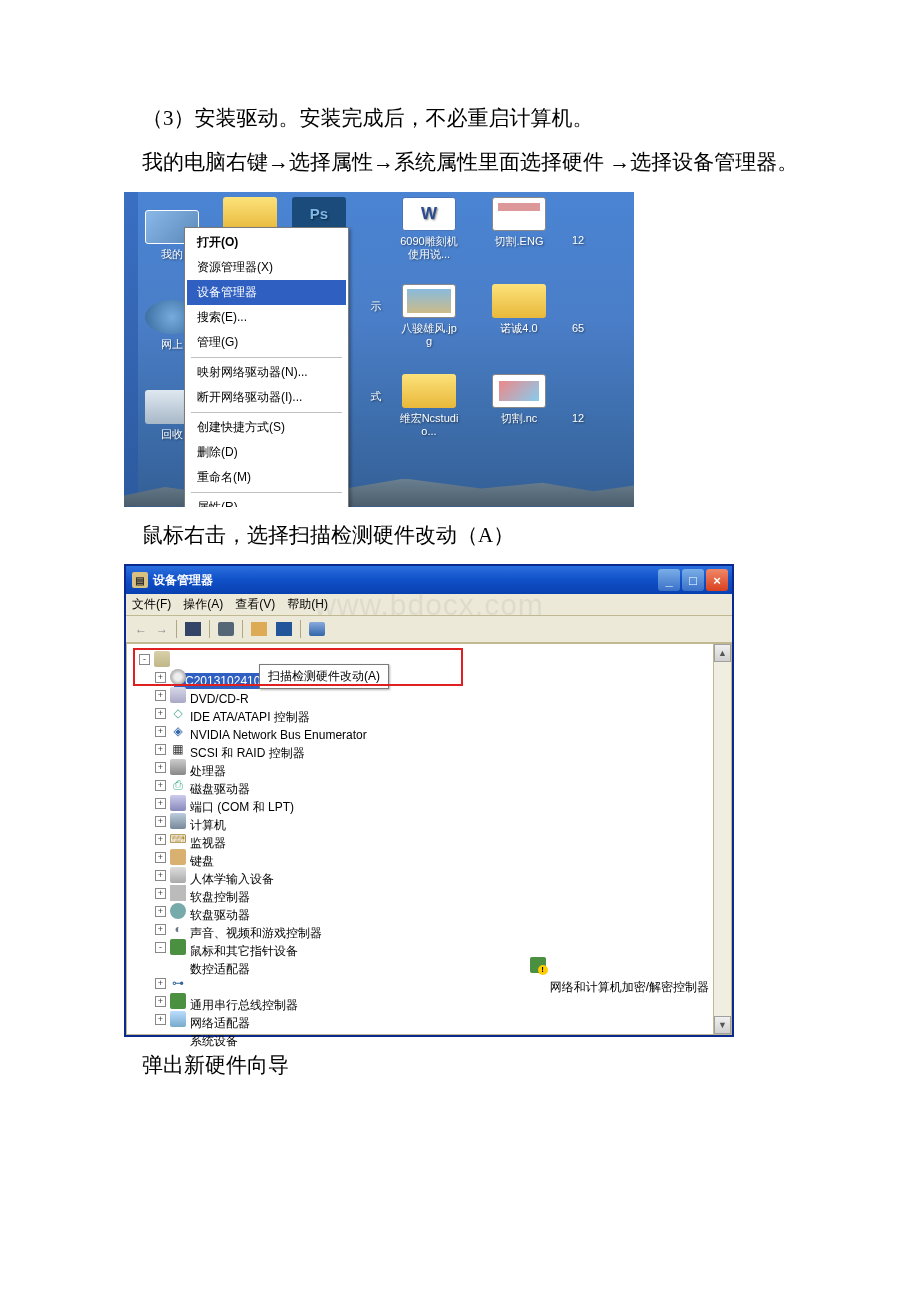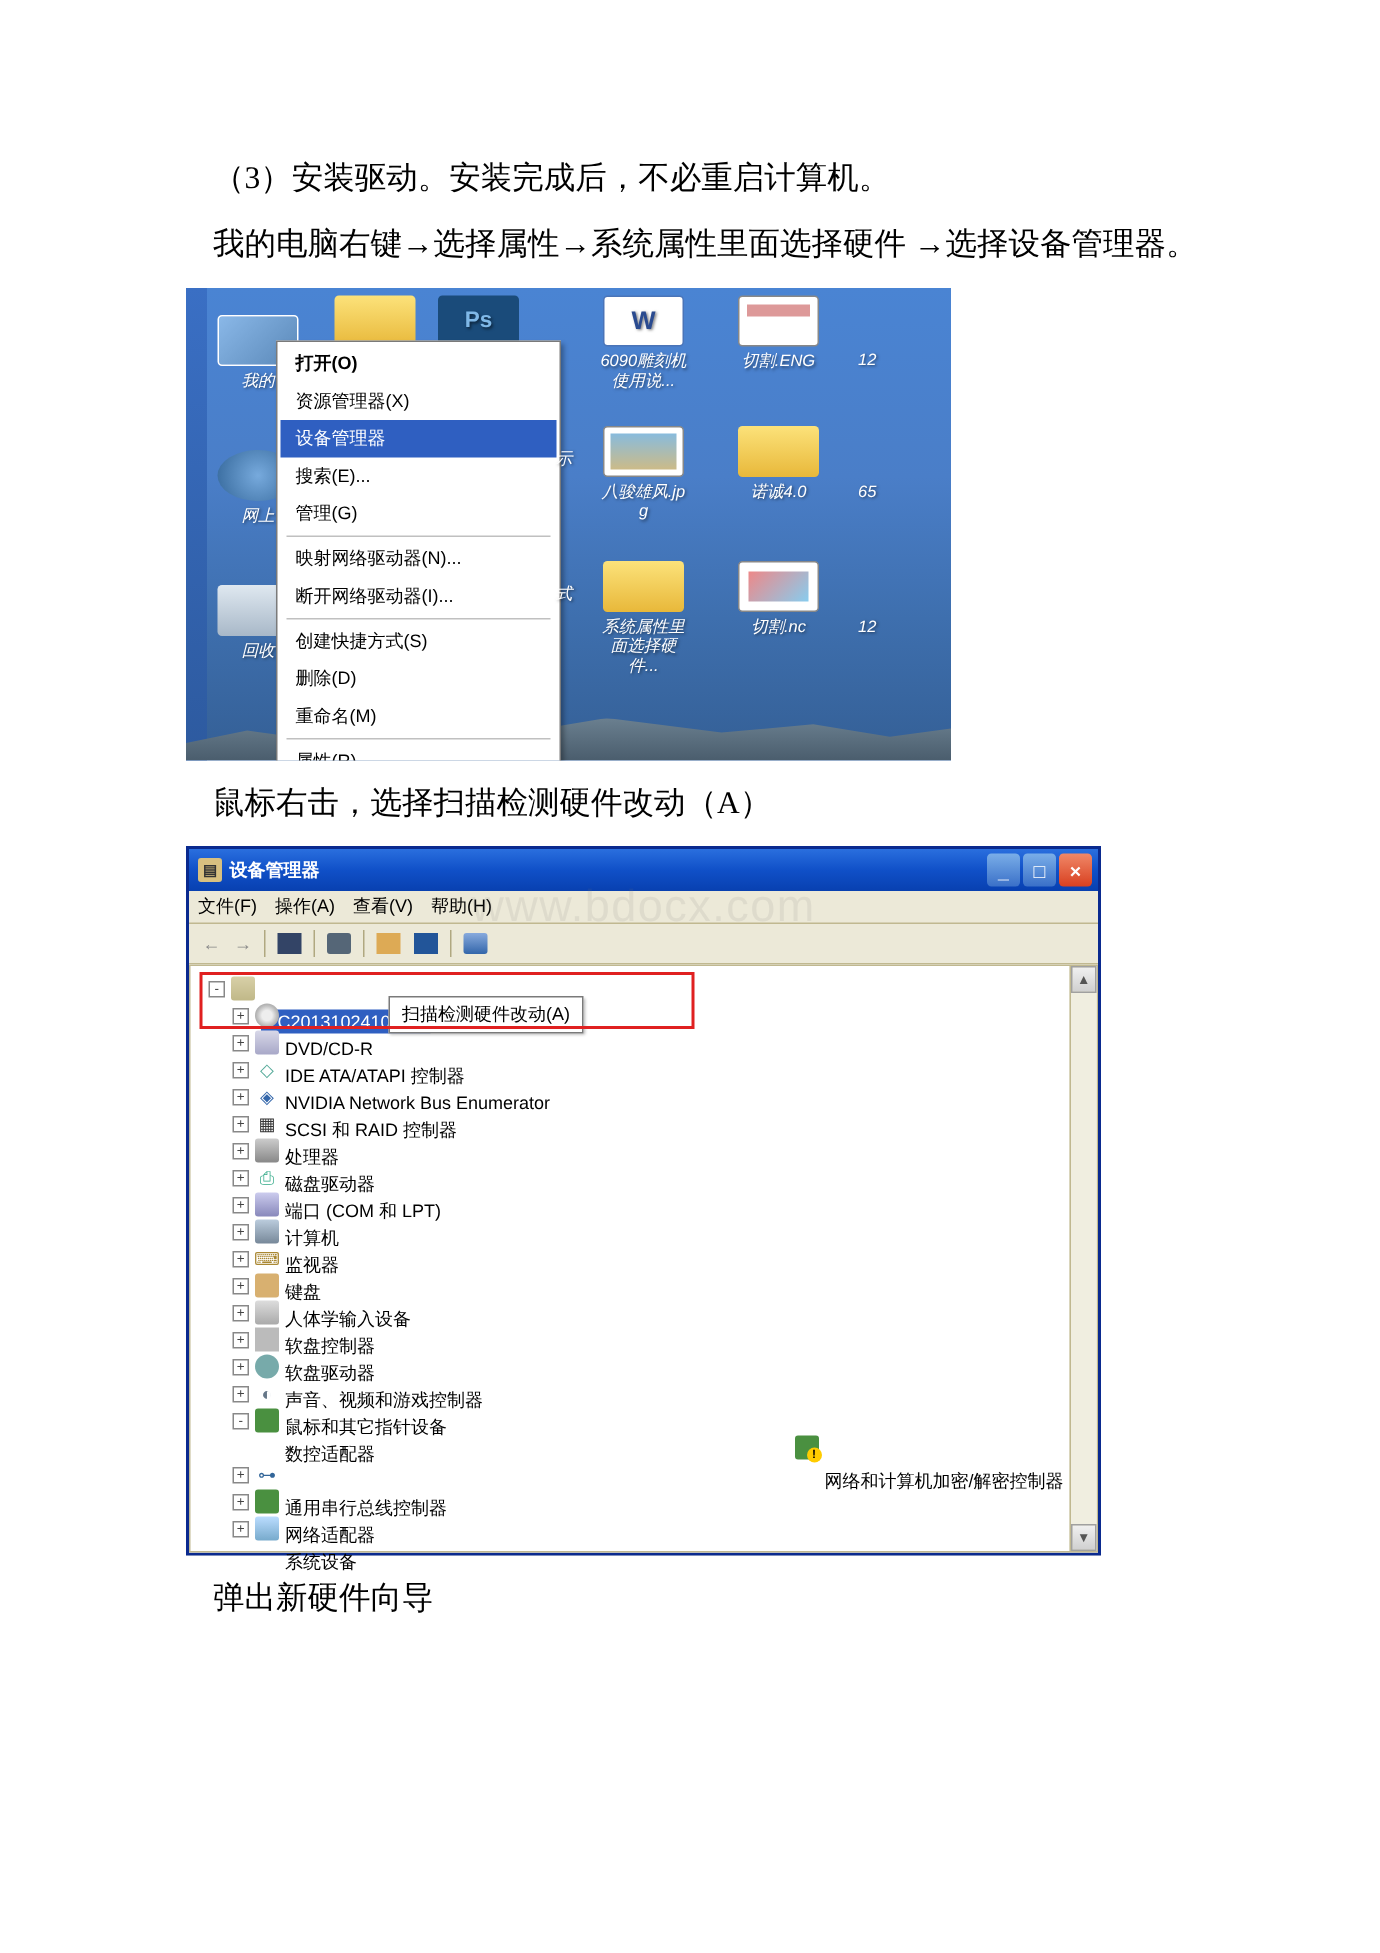--- a/index.html
+++ b/index.html
@@ -37,24 +37,24 @@
     position: absolute; left: 0; top: 0; bottom: 0; width: 14px;
     background: linear-gradient(180deg, #3a6fc4 0%, #2d5a9f 100%);
   }
   .desk-icon {
     position: absolute; width: 60px; text-align: center; color: #fff;
     text-shadow: 1px 1px 2px rgba(0,0,0,0.5);
   }
   .desk-icon .ico {
     width: 54px; height: 34px; margin: 0 auto 4px auto; border-radius: 3px;
   }
-  .desk-icon .lbl { font-size: 11px; line-height: 1.2; word-break: break-all; font-style: italic; }
+  .desk-icon .lbl { font-size: 11px; line-height: 1.2; word-break: break-all; }
 
   .ctx-menu {
-    position: absolute; left: 60px; top: 35px; width: 190px;
+    position: absolute; left: 60px; top: 35px; width: 165px;
     background: #fff; border: 1px solid #7a7a7a;
     box-shadow: 2px 2px 3px rgba(0,0,0,0.3);
     padding: 2px;
   }
   .ctx-menu .mi {
     padding: 4px 10px; color: #000; cursor: default;
   }
   .ctx-menu .mi.bold { font-weight: bold; }
   .ctx-menu .mi.sel { background: #2f5fc1; color: #fff; }
   .ctx-menu .sep { height: 1px; background: #c0c0c0; margin: 2px 4px; }
@@ -249,21 +249,21 @@
   <div class="desk-icon" style="left:275px;top:5px">
     <div class="ico ico-word">W</div>
     <div class="lbl">6090雕刻机使用说...</div>
   </div>
   <div class="desk-icon" style="left:275px;top:92px">
     <div class="ico ico-jpg"></div>
     <div class="lbl">八骏雄风.jpg</div>
   </div>
   <div class="desk-icon" style="left:275px;top:182px">
     <div class="ico ico-folder"></div>
-    <div class="lbl">系统属性里面选择硬件...</div>
+    <div class="lbl">维宏Ncstudio...</div>
   </div>
 
   <div class="desk-icon" style="left:365px;top:5px">
     <div class="ico ico-generic"></div>
     <div class="lbl">切割.ENG</div>
   </div>
   <div class="desk-icon" style="left:365px;top:92px">
     <div class="ico ico-folder"></div>
     <div class="lbl">诺诚4.0</div>
   </div>

